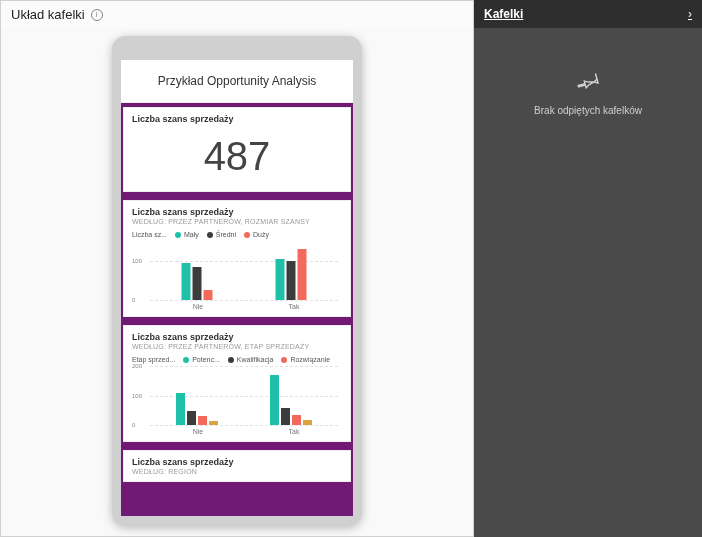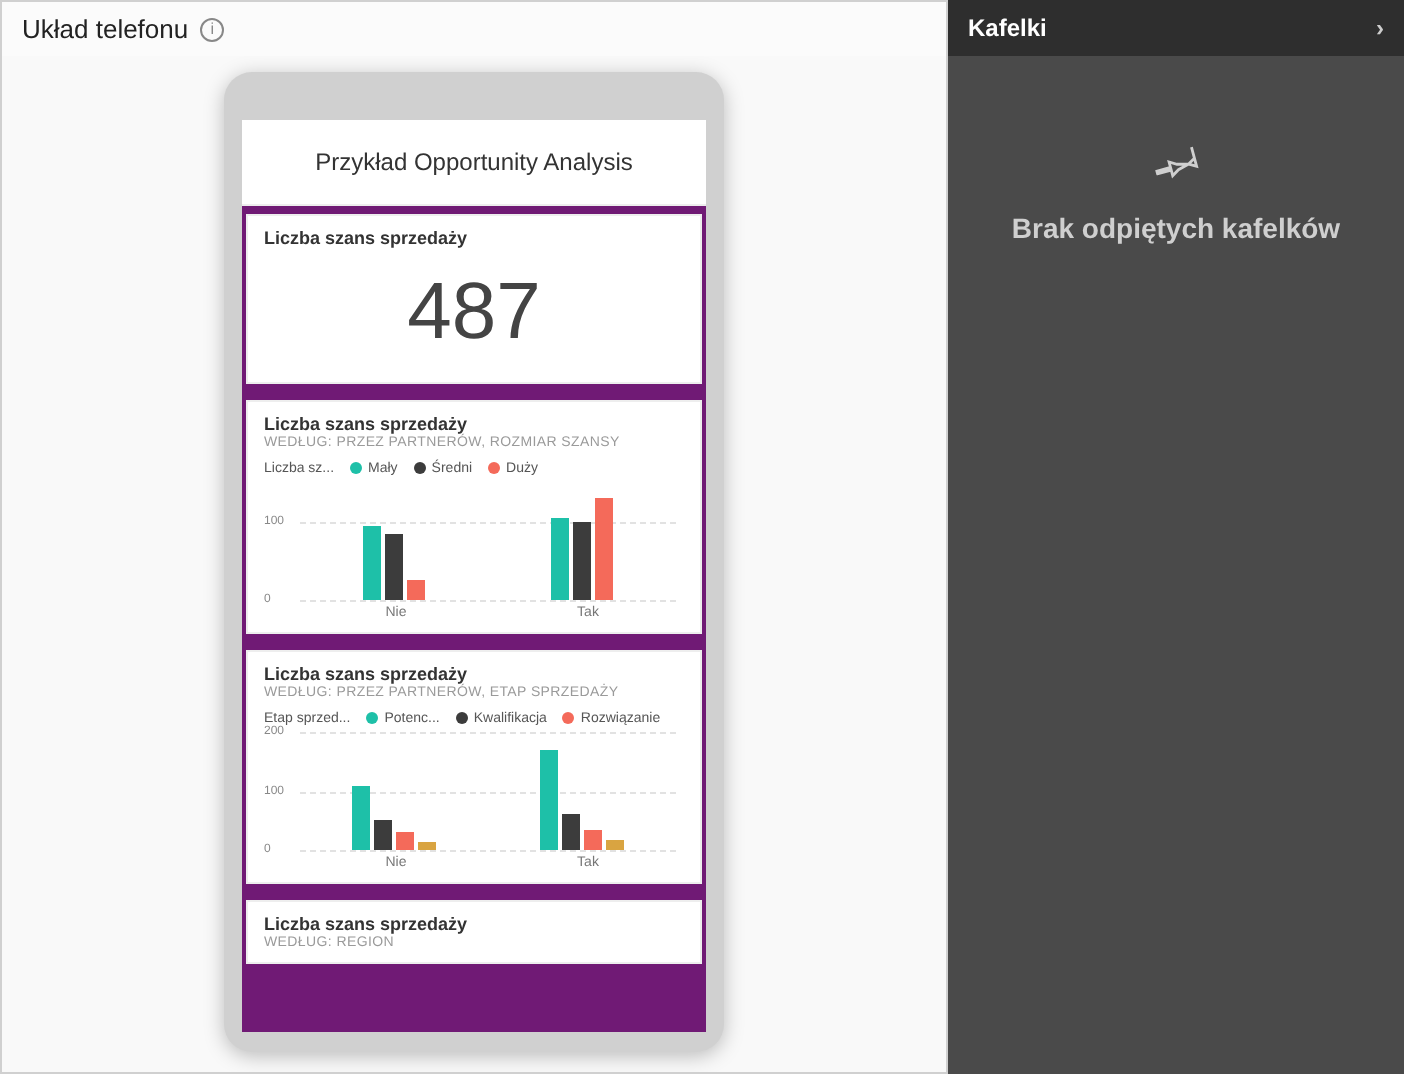--- a/index.html
+++ b/index.html
@@ -155,20 +155,21 @@
   }
   .right-header {
     background: #2e2e2e;
     color: #fff;
     font-size: 12px;
     font-weight: 600;
     padding: 7px 10px;
     display: flex;
     align-items: center;
     justify-content: space-between;
+    text-decoration: underline;
   }
   .chev {
     font-size: 12px;
     color: #ccc;
   }
   .right-help {
     font-size: 10px;
     line-height: 1.3;
     color: #d6d6d6;
     padding: 8px 10px;
@@ -179,30 +180,29 @@
     color: #cfcfcf;
   }
   .pin-icon {
     display: inline-block;
     transform: rotate(30deg);
     font-size: 20px;
     color: #cfcfcf;
     margin-bottom: 8px;
   }
   .empty-text {
-    font-size: 14px;
-    font-weight: bold;
+    font-size: 10px;
   }
 </style>
 </head>
 <body>
 
 <div class="left-panel">
   <div class="left-header">
-    <span>Układ telefonu</span>
+    <span>Układ kafelki</span>
     <span class="info-icon">i</span>
   </div>
   <div class="canvas-area">
     <div class="phone-frame">
       <div class="phone-screen">
 
         <div class="dash-title">Przykład Opportunity Analysis</div>
 
         <div class="tile">
           <div class="tile-title">Liczba szans sprzedaży</div>

